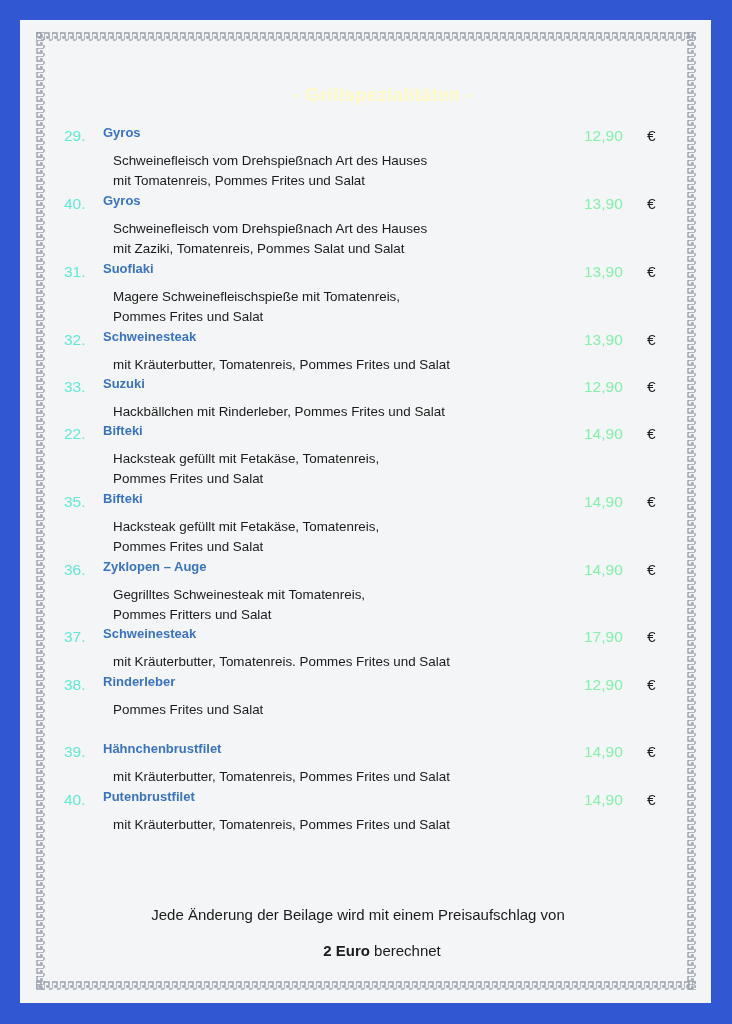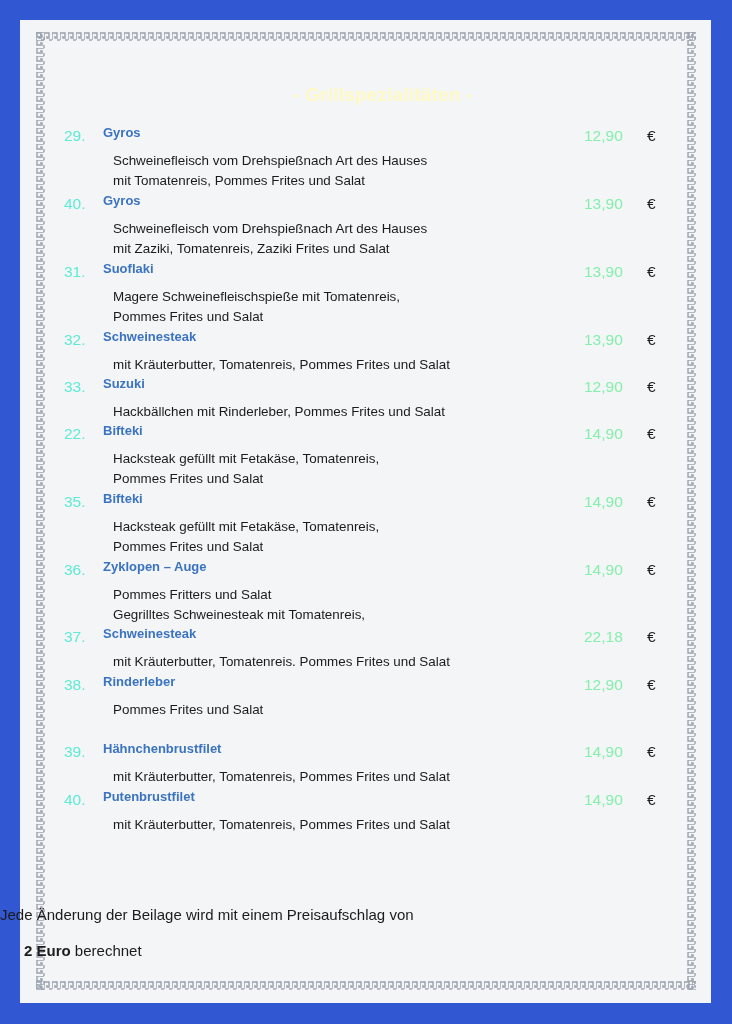--- a/index.html
+++ b/index.html
@@ -57,21 +57,21 @@
     position: absolute; left: 584px; top: 0;
     font-size: 15.5px; color: #86efac;
   }
   .item .currency {
     position: absolute; left: 647px; top: 0;
     font-size: 15.5px; color: #1b1b1b;
   }
 
   .footnote {
     position: absolute; left: 0; width: 716px;
-    text-align: left; color: #1b1b1b;
+    text-align: center; color: #1b1b1b;
     font-size: 15px;
   }
   .footnote-1 { top: 906px; }
   .footnote-2 { top: 942px; margin-left: 24px; }
   .footnote-2 b { font-weight: bold; }
 </style>
 </head>
 <body>
 
 <div class="page"></div>
@@ -120,21 +120,21 @@
   </div>
   <span class="price">12,90</span>
   <span class="currency">€</span>
 </div>
 
 <div class="item" style="top:195px">
   <span class="num">40.</span>
   <span class="name">Gyros</span>
   <div class="desc">
     <div>Schweinefleisch vom Drehspießnach Art des Hauses</div>
-    <div>mit Zaziki, Tomatenreis, Zaziki Frites und Salat</div>
+    <div>mit Zaziki, Tomatenreis, Pommes Salat und Salat</div>
   </div>
   <span class="price">13,90</span>
   <span class="currency">€</span>
 </div>
 
 <div class="item" style="top:263px">
   <span class="num">31.</span>
   <span class="name">Suoflaki</span>
   <div class="desc">
     <div>Magere Schweinefleischspieße mit Tomatenreis,</div>
@@ -183,34 +183,34 @@
     <div>Pommes Frites und Salat</div>
   </div>
   <span class="price">14,90</span>
   <span class="currency">€</span>
 </div>
 
 <div class="item" style="top:561px">
   <span class="num">36.</span>
   <span class="name">Zyklopen – Auge</span>
   <div class="desc">
+    <div>Gegrilltes Schweinesteak mit Tomatenreis,</div>
     <div>Pommes Fritters und Salat</div>
-    <div>Gegrilltes Schweinesteak mit Tomatenreis,</div>
   </div>
   <span class="price">14,90</span>
   <span class="currency">€</span>
 </div>
 
 <div class="item" style="top:628px">
   <span class="num">37.</span>
   <span class="name">Schweinesteak</span>
   <div class="desc">
     <div>mit Kräuterbutter, Tomatenreis. Pommes Frites und Salat</div>
   </div>
-  <span class="price">22,18</span>
+  <span class="price">17,90</span>
   <span class="currency">€</span>
 </div>
 
 <div class="item" style="top:676px">
   <span class="num">38.</span>
   <span class="name">Rinderleber</span>
   <div class="desc">
     <div>Pommes Frites und Salat</div>
   </div>
   <span class="price">12,90</span>

